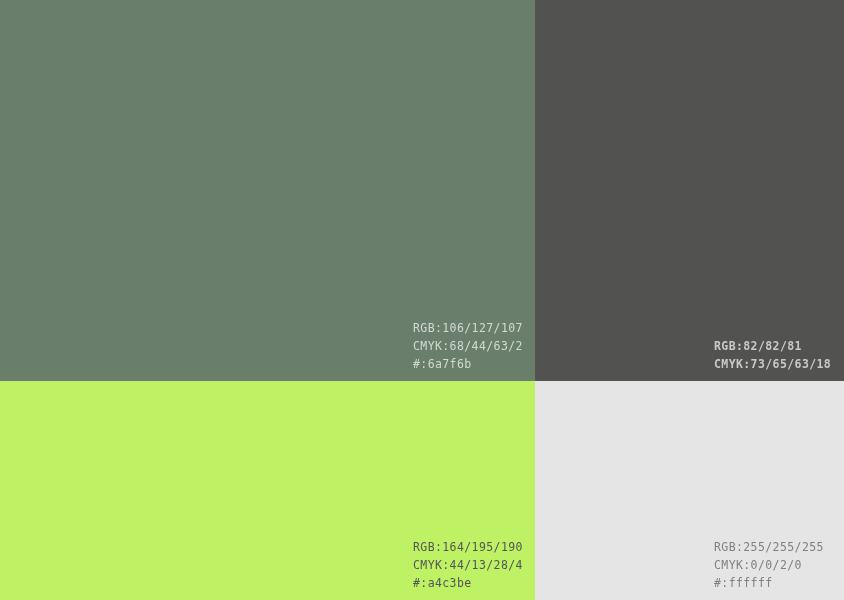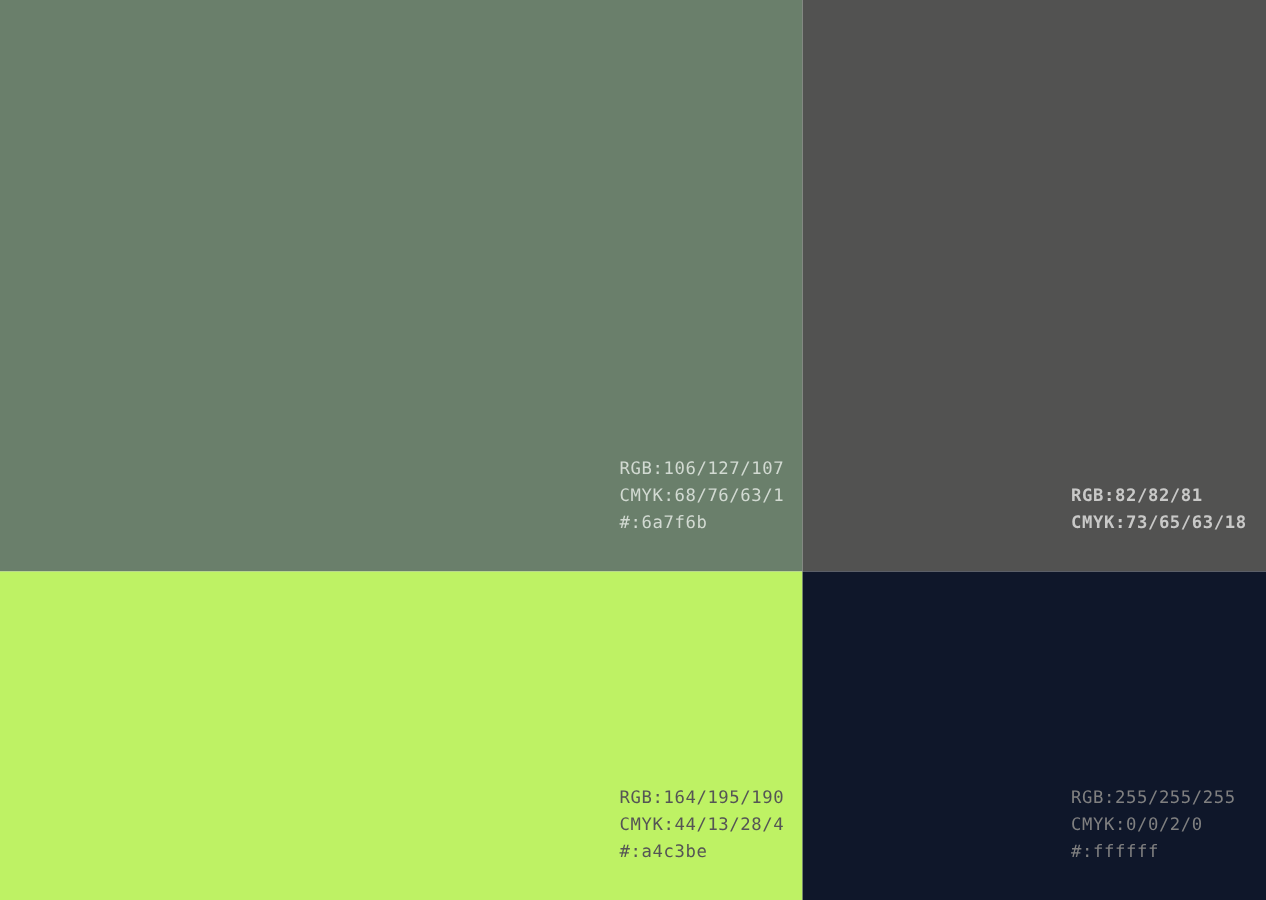--- a/index.html
+++ b/index.html
@@ -25,21 +25,21 @@
   }
 
   .swatch {
     position: relative;
     overflow: hidden;
   }
 
   .swatch-info {
     position: absolute;
     left: 0;
-    bottom: 16px;
+    bottom: 0;
     padding: 0 0 8px 0;
     line-height: 18px;
     font-size: 11.5px;
     letter-spacing: 0.4px;
     white-space: nowrap;
     -webkit-font-smoothing: antialiased;
   }
 
   
   .swatch-tl .swatch-info { left: 413px; }
@@ -60,41 +60,41 @@
   .text-dark-gray .swatch-info { color: #808080; }
 </style>
 </head>
 <body style="background: rgb(255, 255, 255);">
 
 <div class="palette">
 
   <div class="swatch swatch-tl text-light" style="background-color: rgb(106, 127, 107);">
     <div class="swatch-info" style="color: rgb(210, 218, 210);">
       <span class="info-line">RGB:106/127/107</span>
-      <span class="info-line">CMYK:68/76/63/1</span>
+      <span class="info-line">CMYK:68/44/63/2</span>
       <span class="info-line">#:6a7f6b</span>
     </div>
   </div>
 
   <div class="swatch swatch-tr text-light-gray" style="background-color: rgb(82, 82, 81);">
     <div class="swatch-info" style="color: rgb(201, 201, 200);">
       <span class="info-line">RGB:82/82/81</span>
       <span class="info-line">CMYK:73/65/63/18</span>
     </div>
   </div>
 
   <div class="swatch swatch-bl text-dark" style="background-color: #bef264;">
     <div class="swatch-info" style="color: rgb(85, 85, 85);">
       <span class="info-line">RGB:164/195/190</span>
       <span class="info-line">CMYK:44/13/28/4</span>
       <span class="info-line">#:a4c3be</span>
     </div>
   </div>
 
-  <div class="swatch swatch-br text-dark-gray" style="background-color: #0f172a; padding-left: 44px;">
+  <div class="swatch swatch-br text-dark-gray" style="background-color: #e5e5e5; padding-left: 44px;">
     <div class="swatch-info" style="color: rgb(128, 128, 128);">
       <span class="info-line">RGB:255/255/255</span>
       <span class="info-line">CMYK:0/0/2/0</span>
       <span class="info-line">#:ffffff</span>
     </div>
   </div>
 
 </div>
 
 </body></html>

